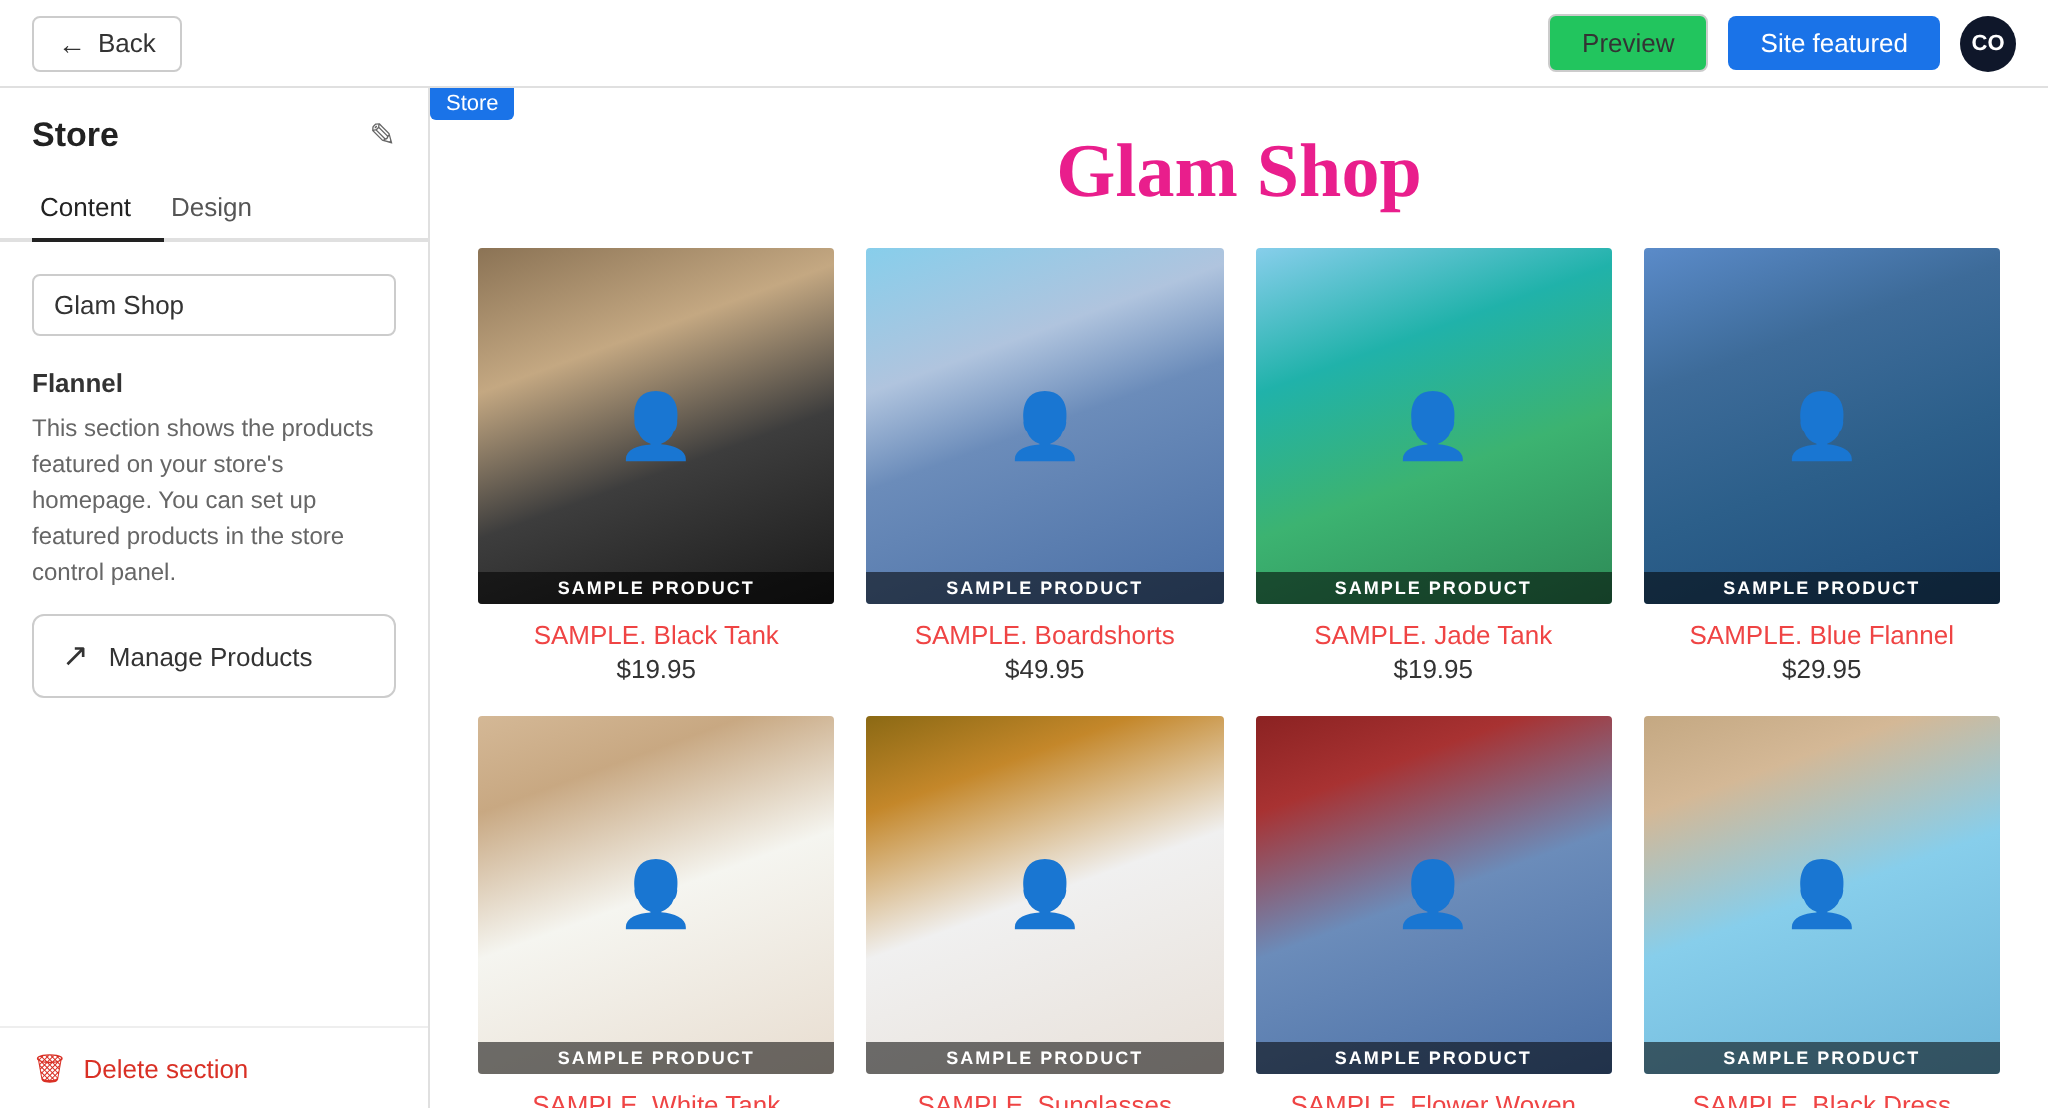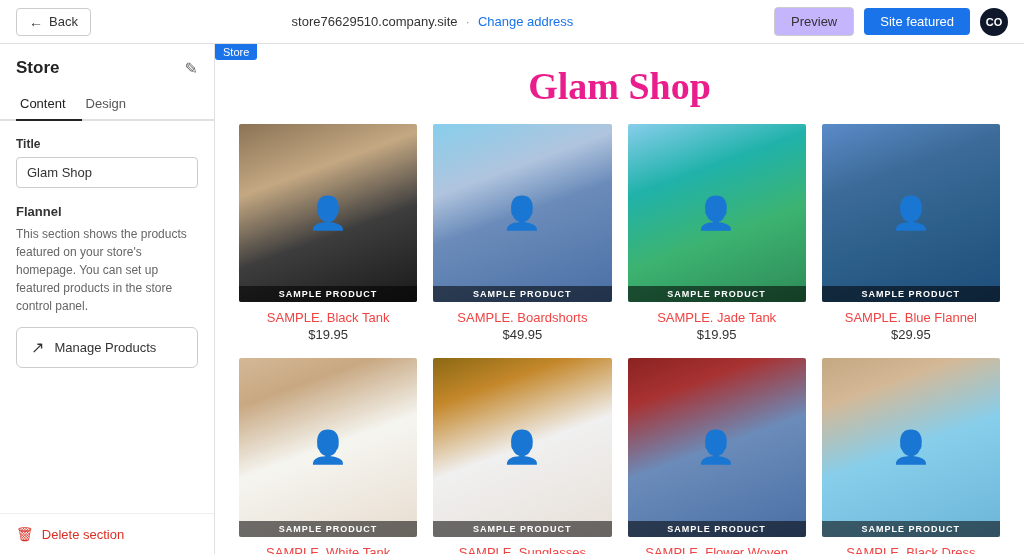--- a/index.html
+++ b/index.html
@@ -18,21 +18,21 @@
       padding: 5px 12px; background: #fff; cursor: pointer;
       font-size: 13px; color: #333;
     }
     .back-arrow { font-size: 14px; }
     .topbar-center { display: flex; align-items: center; gap: 8px; font-size: 13px; color: #333; }
     .change-address { color: #1a73e8; cursor: pointer; text-decoration: none; }
     .dot { color: #999; }
     .topbar-right { display: flex; align-items: center; gap: 10px; }
     .preview-btn {
       border: 1px solid #ccc; border-radius: 4px; padding: 6px 16px;
-      background: #c4b5fd; cursor: pointer; font-size: 13px; color: #333;
+      background: #22c55e; cursor: pointer; font-size: 13px; color: #333;
     }
     .published-btn {
       border: none; border-radius: 4px; padding: 6px 16px;
       background: #1a73e8; cursor: pointer; font-size: 13px; color: #fff;
     }
     .user-avatar {
       width: 28px; height: 28px; border-radius: 50%;
       background: #0f172a; color: #fff; display: flex; align-items: center; justify-content: center;
       font-size: 11px; font-weight: 600; cursor: pointer;
     }
@@ -156,25 +156,20 @@
 </head>
 <body>
 
 <div class="topbar">
   <div class="topbar-left">
     <button class="back-btn">
       <span class="back-arrow">←</span>
       <span>Back</span>
     </button>
   </div>
-  <div class="topbar-center">
-    <span>store76629510.company.site</span>
-    <span class="dot">·</span>
-    <a class="change-address">Change address</a>
-  </div>
   <div class="topbar-right">
     <button class="preview-btn">Preview</button>
     <button class="published-btn">Site featured</button>
     <div class="user-avatar">CO</div>
   </div>
 </div>
 
 <div class="main">
 
   <div class="sidebar">
@@ -186,21 +181,20 @@
     <div class="tabs">
       <div class="tab active">
         <span>Content</span>
       </div>
       <div class="tab">
         <span>Design</span>
       </div>
     </div>
 
     <div class="sidebar-content">
-      <div class="field-label">Title</div>
       <input class="field-input" type="text" value="Glam Shop" style="">
 
       <div class="section-label">Flannel</div>
       <div class="section-desc">This section shows the products featured on your store's homepage. You can set up featured products in the store control panel.</div>
 
       <button class="manage-btn">
         <span class="manage-icon">↗</span>
         <span>Manage Products</span>
       </button>
     </div>

